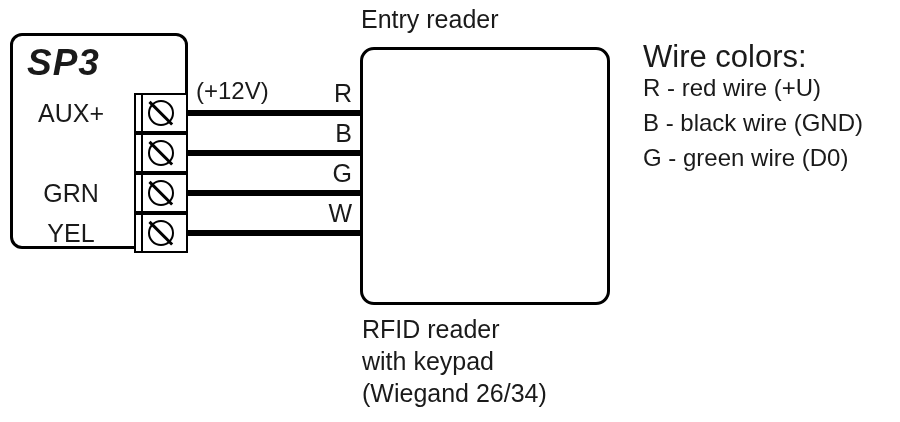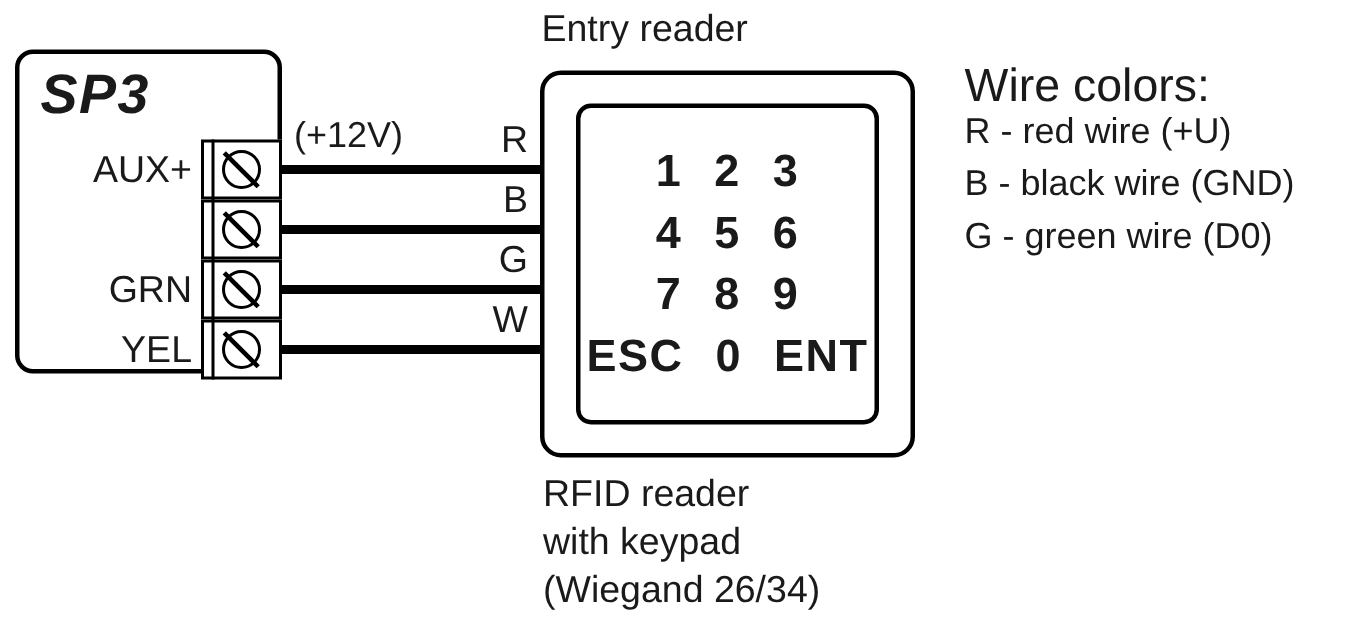--- a/index.html
+++ b/index.html
@@ -23,21 +23,21 @@
   
   .sp3-box { left:10px; top:33px; width:178px; height:216px; }
   .sp3-title {
     position:absolute; left:14px; top:6px;
     font-size:37px; font-weight:bold; font-style:italic;
     letter-spacing:1px;
   }
 
   .term-label {
     position:absolute; left:14px; width:114px;
-    text-align:right; font-size:25px; line-height:28px;
+    text-align:center; font-size:25px; line-height:28px;
   }
 
   .term-cell {
     position:absolute; left:134px; width:54px; height:40px;
     border:2px solid #000; background:#fff;
     display:flex; align-items:center; justify-content:center;
   }
   .term-strip-line {
     position:absolute; left:141px; top:93px; width:2px; height:160px;
     background:#000;
@@ -122,26 +122,20 @@
   <div class="wire-annotation">(+12V)</div>
 
   <div class="wire-letter" style="top:79px">R</div>
   <div class="wire-letter" style="top:119px">B</div>
   <div class="wire-letter" style="top:159px">G</div>
   <div class="wire-letter" style="top:199px">W</div>
 
   <div class="reader-title">Entry reader</div>
 
   <div class="box reader-outer"></div>
-  <div class="box reader-inner">
-    <div class="keypad-row">1 2 3</div>
-    <div class="keypad-row">4 5 6</div>
-    <div class="keypad-row">7 8 9</div>
-    <div class="keypad-row">ESC 0 ENT</div>
-  </div>
 
   <div class="reader-caption">
     <div>RFID reader</div>
     <div>with keypad</div>
     <div>(Wiegand 26/34)</div>
   </div>
 
   <div class="legend-title">Wire colors:</div>
   <div class="legend-item" style="top:109px">B - black wire (GND)</div>
   <div class="legend-item" style="top:74px">R - red wire (+U)</div>

